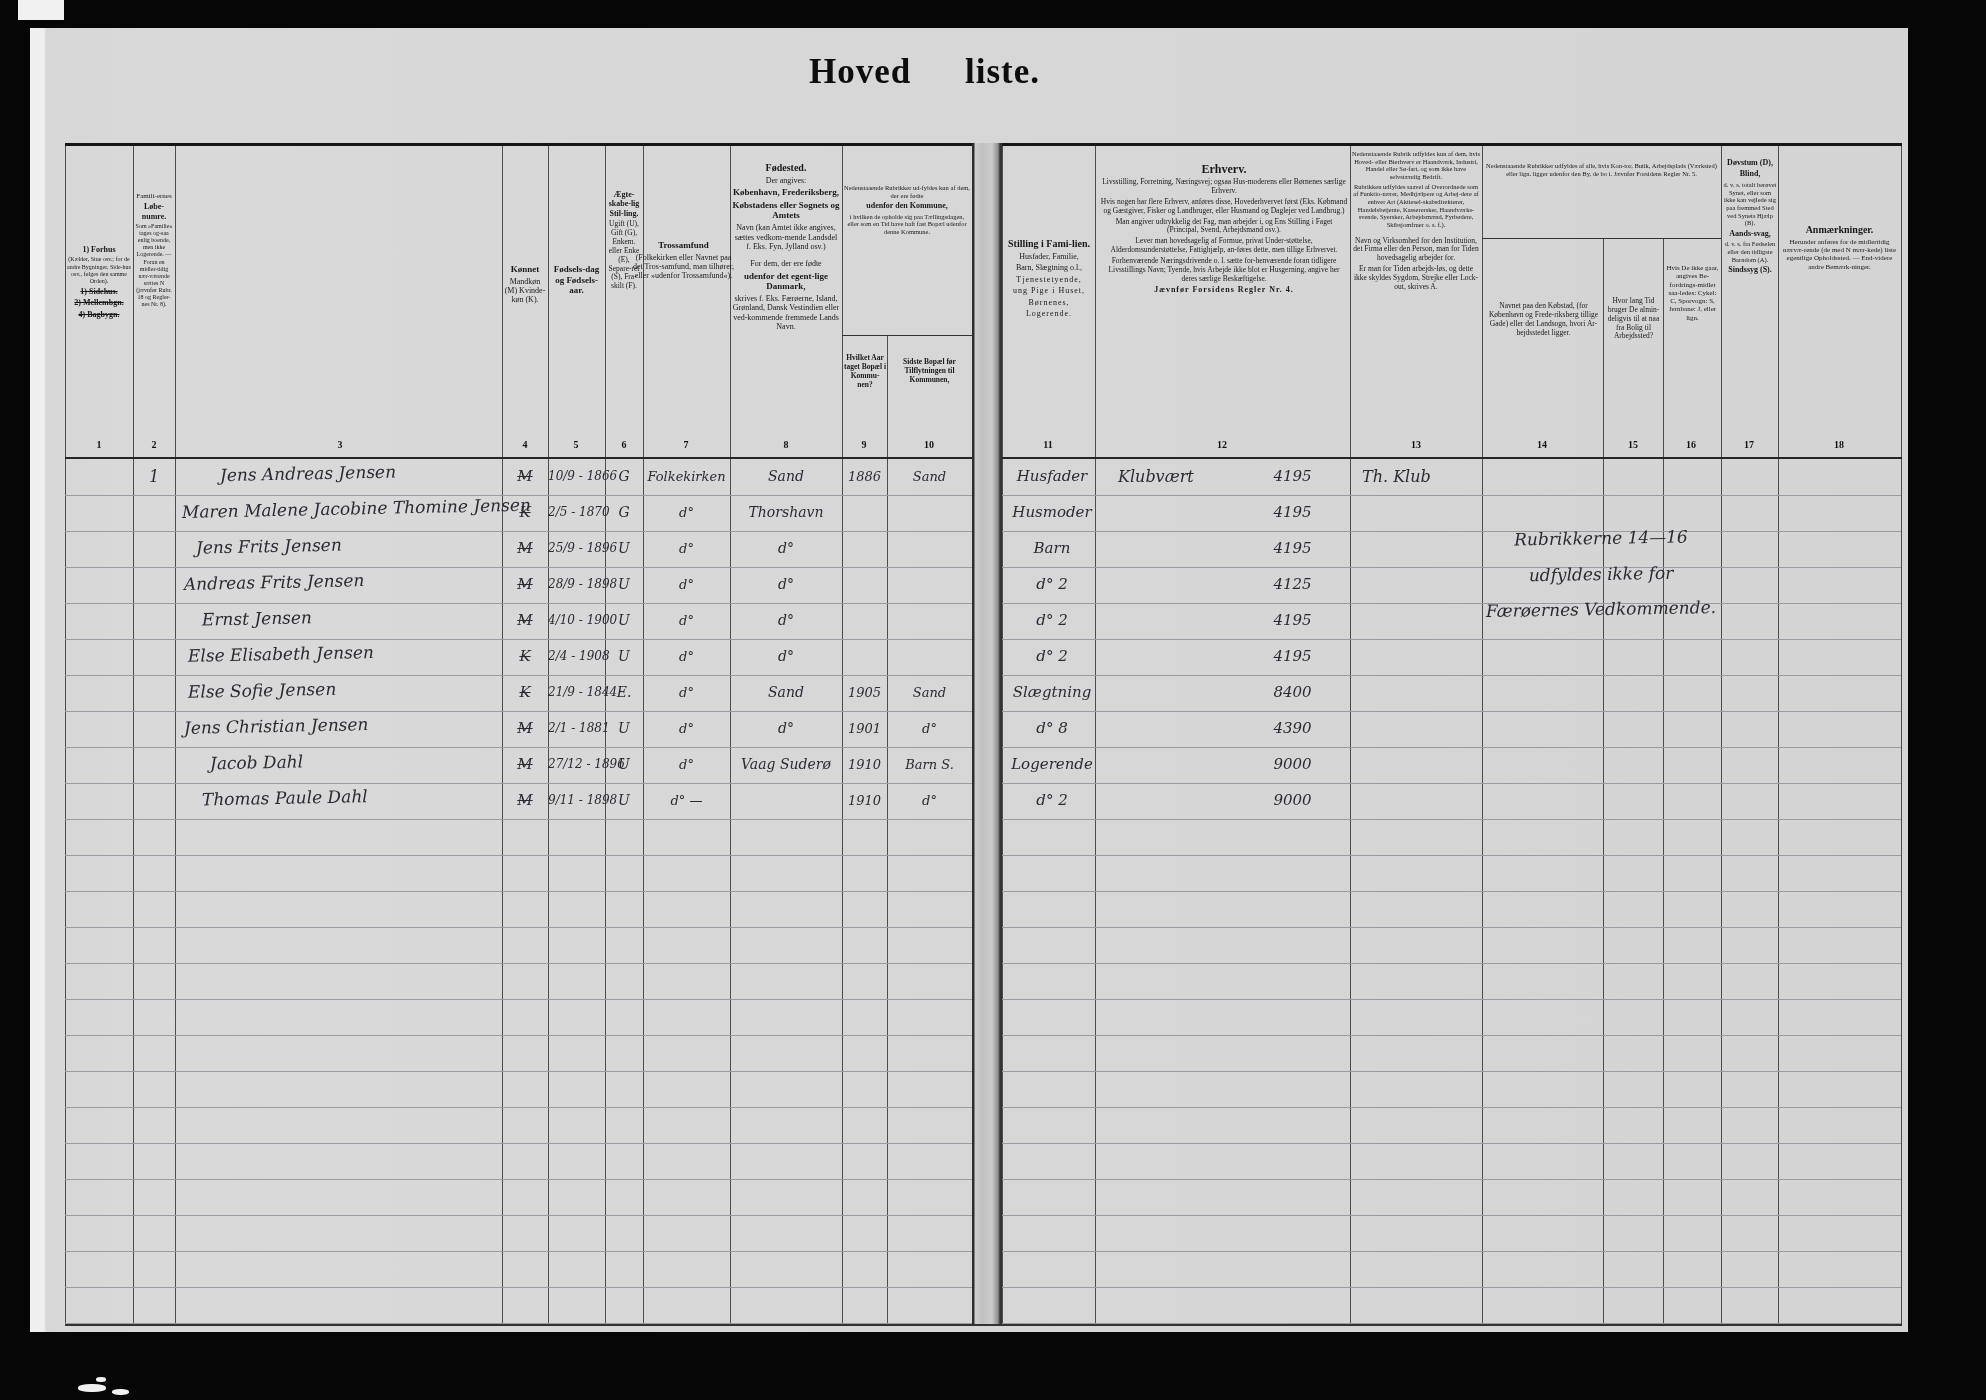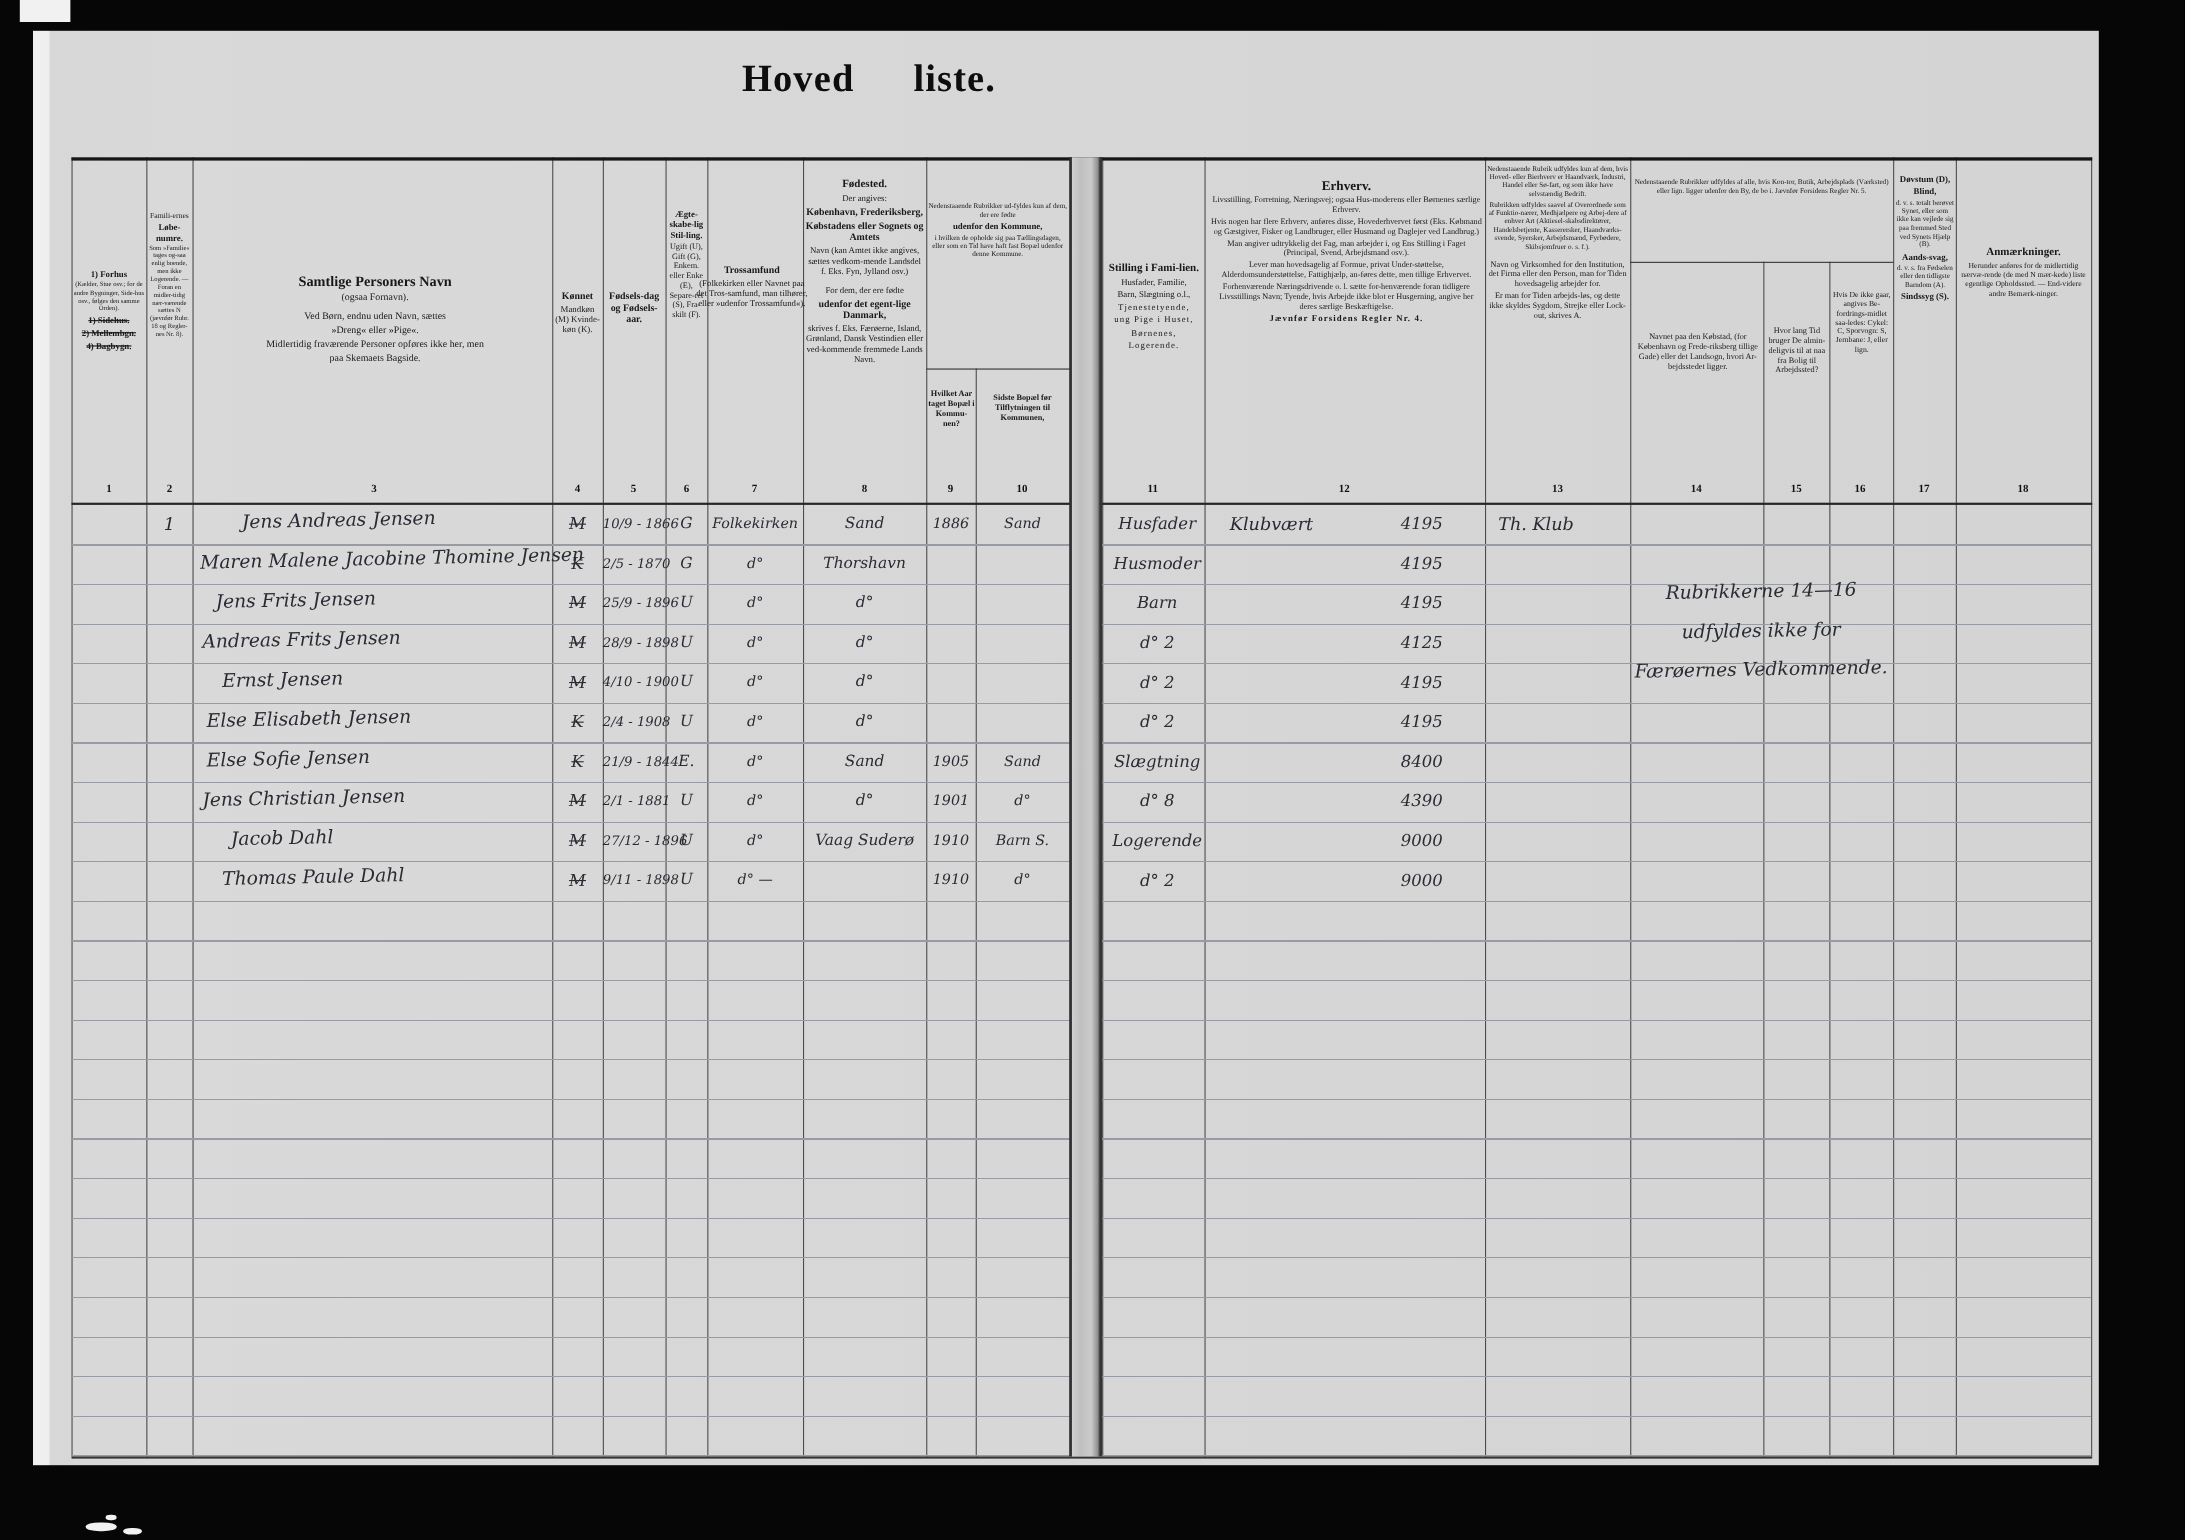--- a/index.html
+++ b/index.html
@@ -1,21 +1,21 @@
 <!DOCTYPE html>
 <html><head>
 <meta charset="utf-8">
 <style>
   html,body{margin:0;padding:0;background:#000;}
   #stage{position:relative;width:1986px;height:1400px;background:#060606;overflow:hidden;
          font-family:"Liberation Serif",serif;color:#1b1b1b;}
   .paper{position:absolute;left:30px;top:28px;width:1878px;height:1304px;
          background:linear-gradient(to right,#efefef 0px,#efefef 14px,#d7d7d7 16px,#d9d9d9 120px,#d4d4d4 100%);}
   .artifact{position:absolute;background:#f1f1f1;}
-  .title{position:absolute;left:540px;top:52px;width:500px;text-align:center;font-weight:bold;
+  .title{position:absolute;left:540px;top:52px;width:500px;text-align:right;font-weight:bold;
          font-size:35px;letter-spacing:1px;word-spacing:44px;color:#0d0d0d;}
   .vl{position:absolute;width:1px;background:#4d4d4d;}
   .hl{position:absolute;background:#333;}
   .fold{position:absolute;left:972px;top:143px;width:30px;height:1181px;
         background:linear-gradient(to right,#2e2e2e 0px,#2e2e2e 2px,#cfcfcf 3px,#c0c0c0 10px,#cbcbcb 20px,#8f8f8f 26px,#343434 28px,#343434 30px);}
   .rowlines{position:absolute;left:65px;top:460px;width:1836px;height:864px;
         background:repeating-linear-gradient(to bottom,transparent 0px,transparent 35px,#979ca3 35px,#979ca3 36px);}
   .hc{position:absolute;text-align:center;line-height:1.18;color:#181818;}
   .hc p{margin:2px 0;padding:0;}
   .b{font-weight:bold;}
@@ -87,28 +87,20 @@
     <p class="f6">(Kælder, Stue osv.; for de andre Bygninger, Side-hus osv., følges den samme Orden).</p>
     <p class="b f8 strike">1) Sidehus.</p>
     <p class="b f8 strike">2) Mellembgn.</p>
     <p class="b f8 strike">4) Bagbygn.</p>
   </div>
   <div class="hc" style="left:134px;top:190px;width:40px">
     <p class="f7">Famili-ernes</p>
     <p class="b f8">Løbe-numre.</p>
     <p class="f6">Som »Familie« tages og-saa enlig boende, men ikke Logerende. — Foran en midler-tidig nær-værende sættes N (jævnfør Rubr. 18 og Regler-nes Nr. 8).</p>
   </div>
-  <div class="hc" style="left:185px;top:246px;width:312px">
-    <p class="b f13">Samtlige Personers Navn</p>
-    <p class="f9">(ogsaa Fornavn).</p>
-    <p class="f9" style="margin-top:6px">Ved Børn, endnu uden Navn, sættes</p>
-    <p class="f9">»Dreng« eller »Pige«.</p>
-    <p class="f9">Midlertidig fraværende Personer opføres ikke her, men</p>
-    <p class="f9">paa Skemaets Bagside.</p>
-  </div>
   <div class="hc" style="left:503px;top:262px;width:44px">
     <p class="b f9">Kønnet</p>
     <p class="f8">Mandkøn (M) Kvinde-køn (K).</p>
   </div>
   <div class="hc" style="left:549px;top:262px;width:55px">
     <p class="b f9">Fødsels-dag og Fødsels-aar.</p>
   </div>
   <div class="hc" style="left:606px;top:188px;width:36px">
     <p class="b f8">Ægte-skabe-lig Stil-ling.</p>
     <p class="f75">Ugift (U), Gift (G), Enkem. eller Enke (E), Separe-ret (S), Fra-skilt (F).</p>

